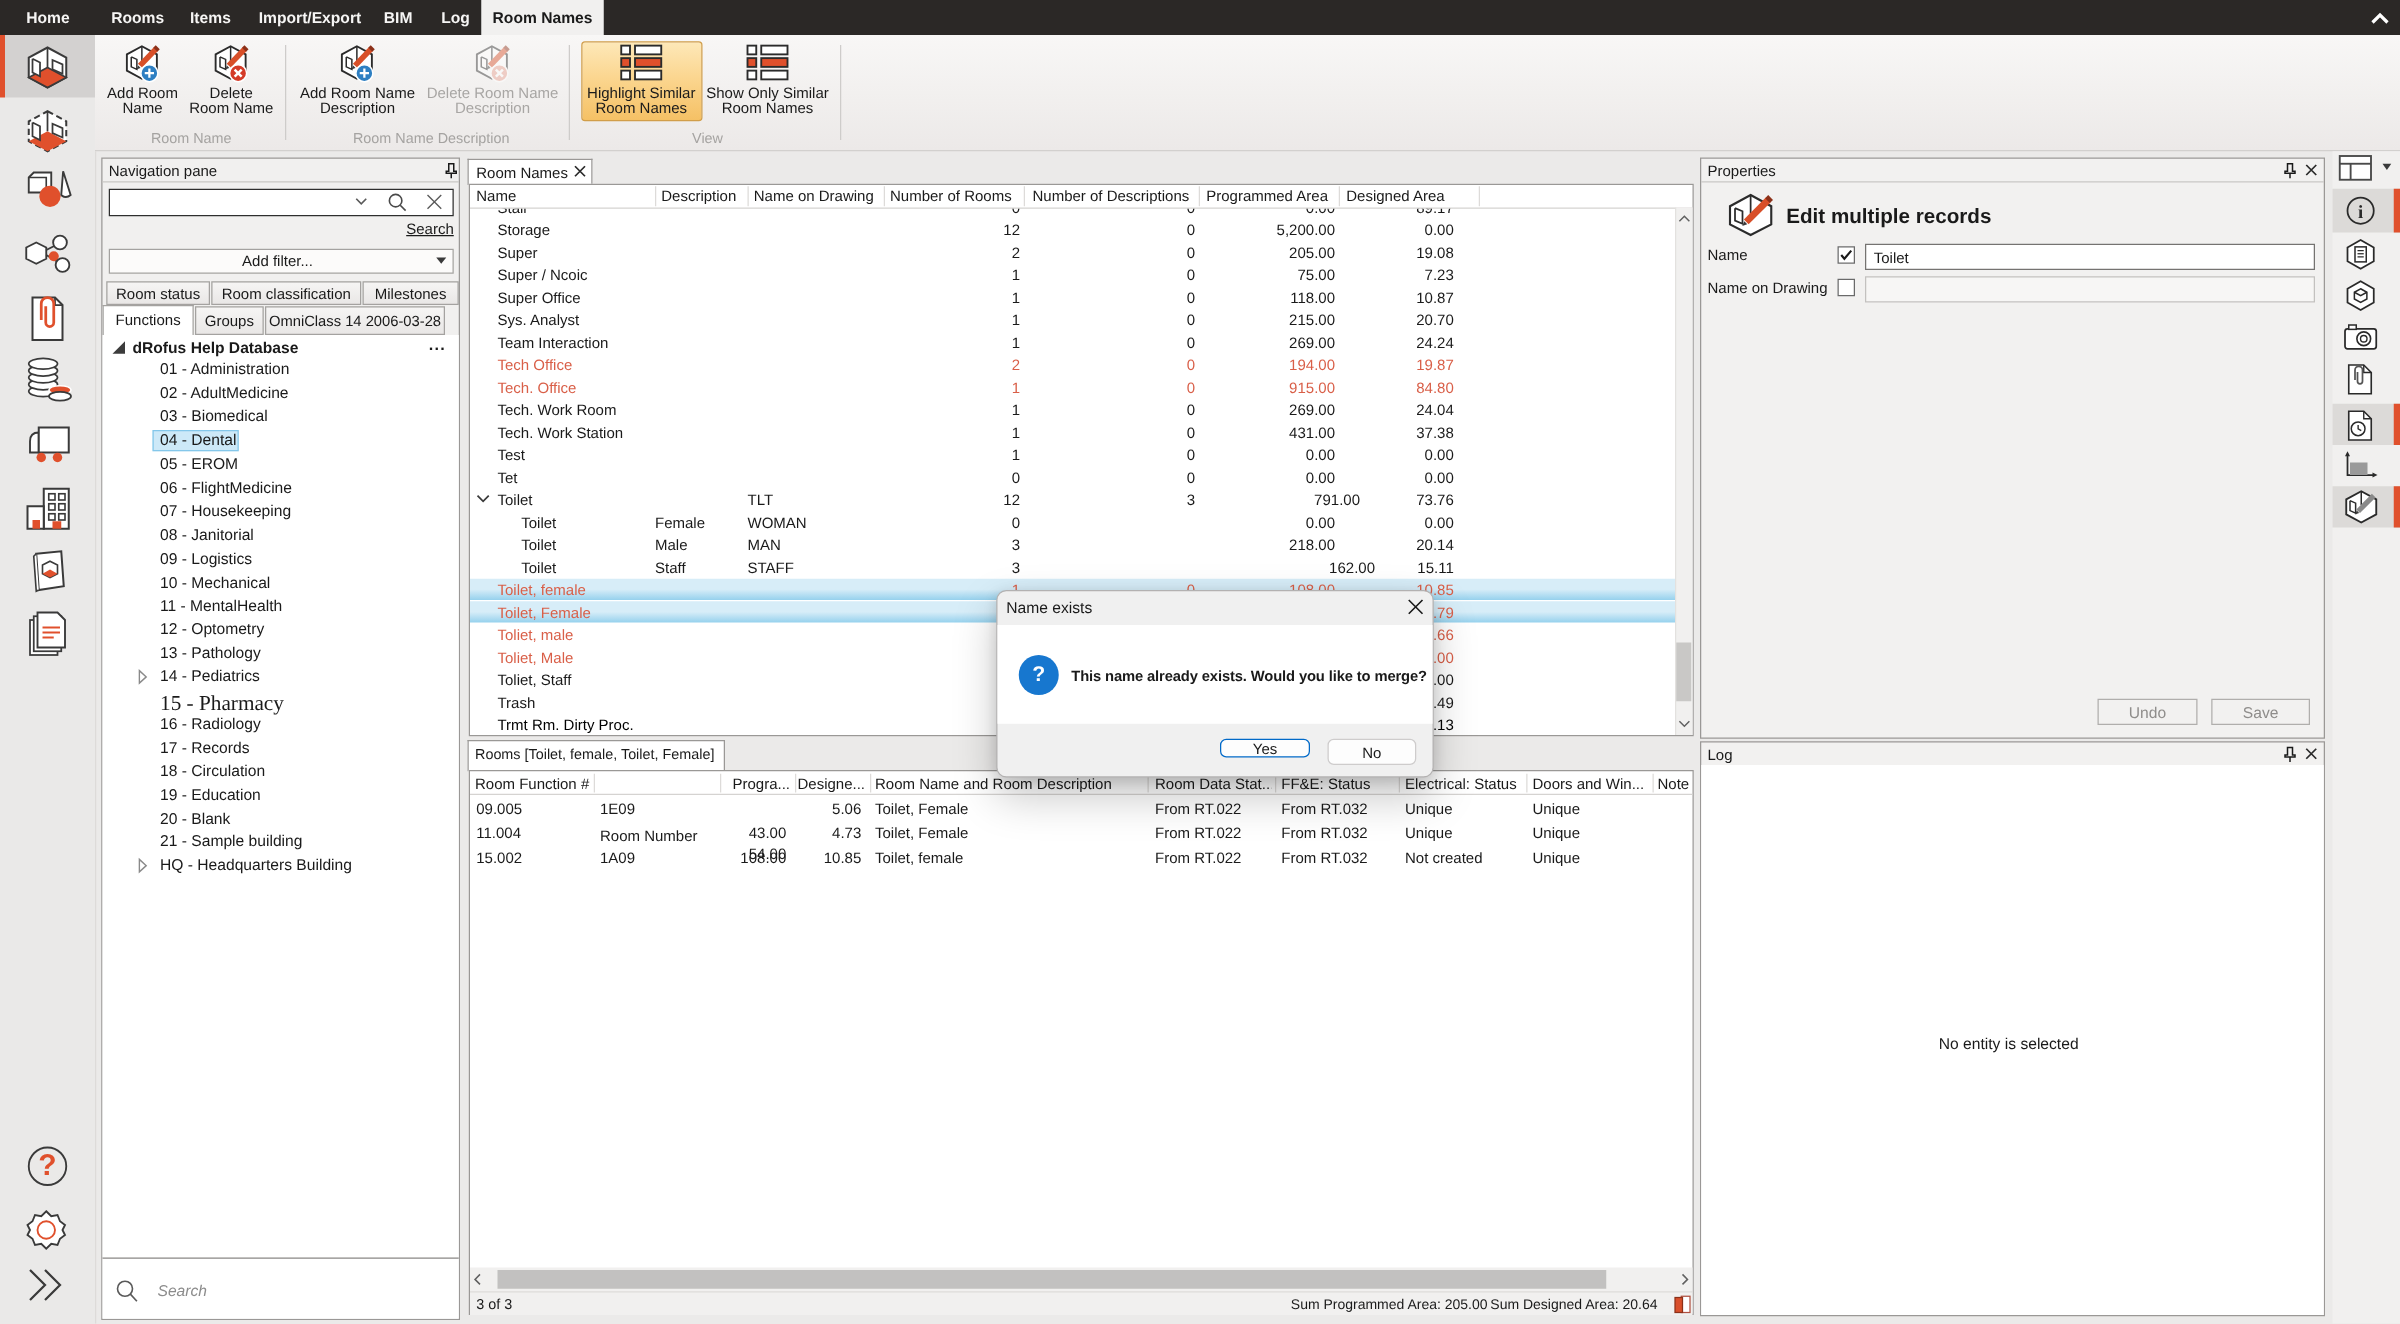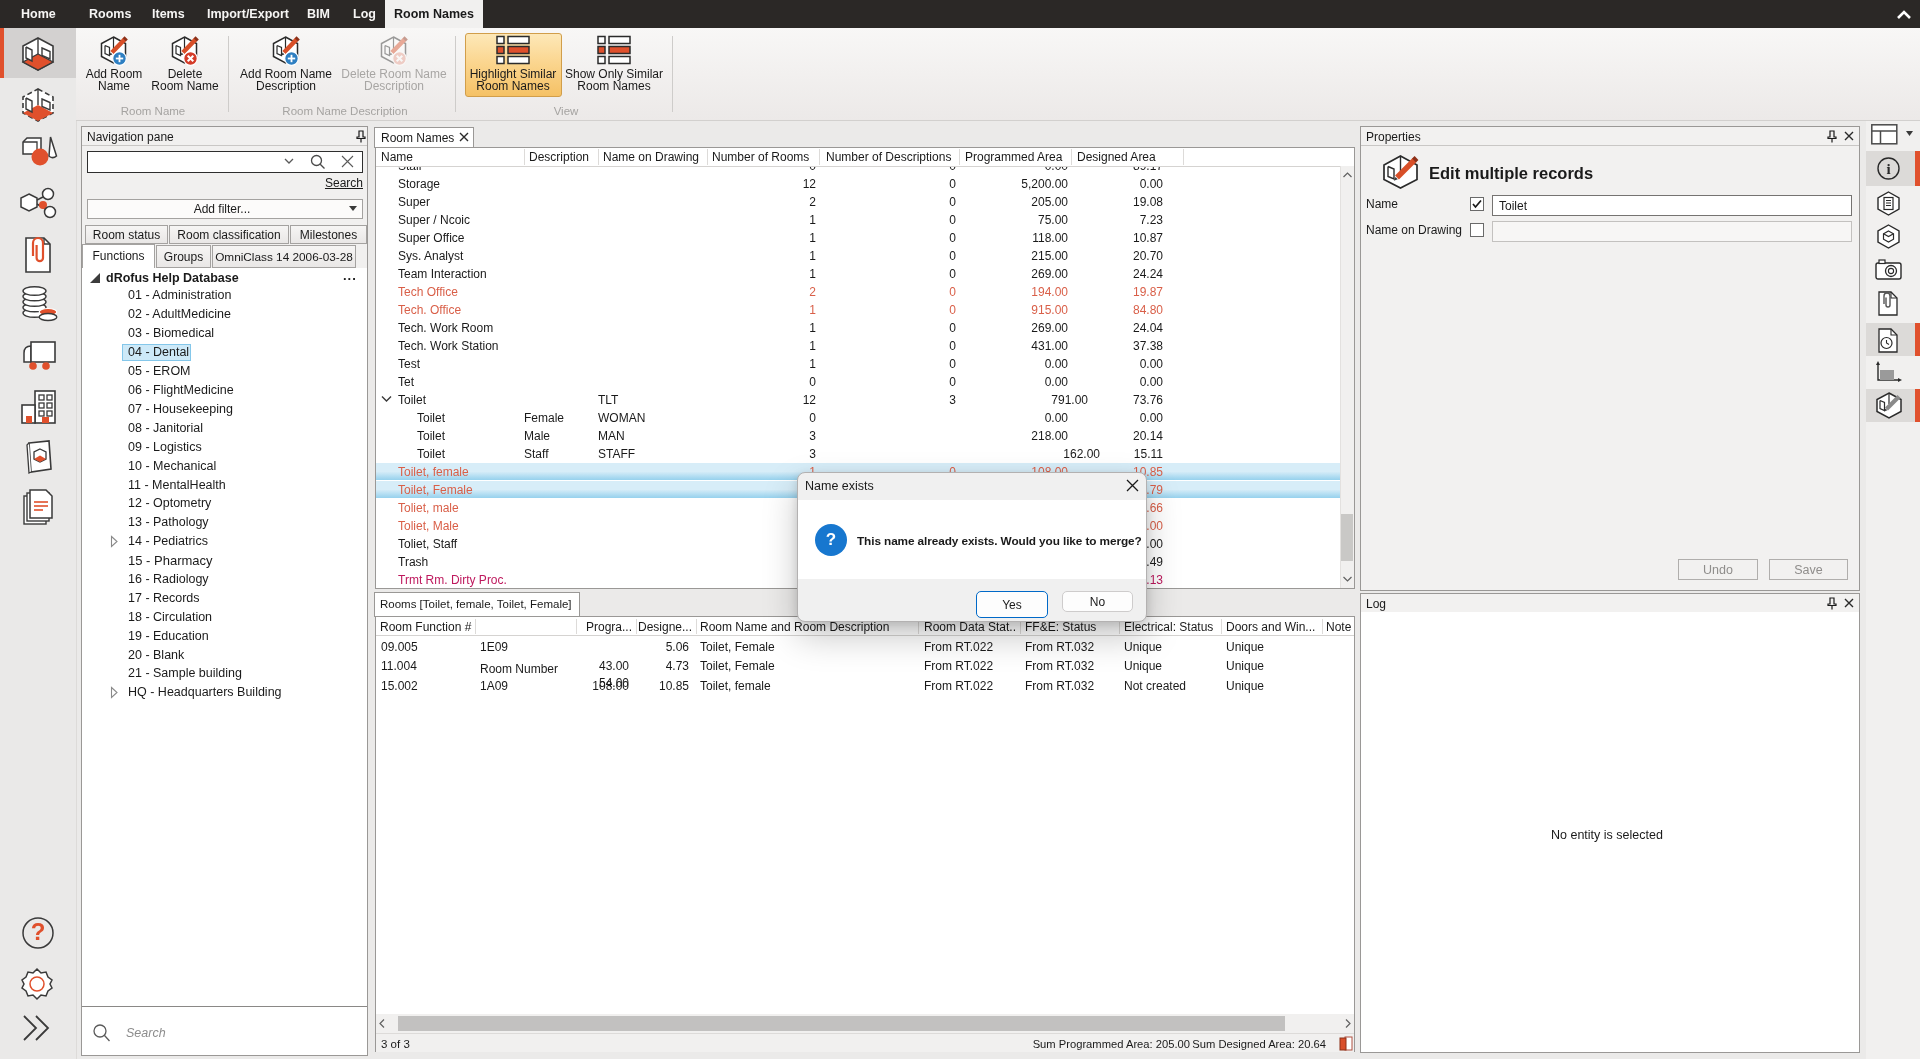--- a/index.html
+++ b/index.html
@@ -242,21 +242,21 @@
 <div class="tx" style="left:128px;top:421px;font-size:12.5px;">08 - Janitorial</div>
 <div class="tx" style="left:128px;top:440px;font-size:12.5px;">09 - Logistics</div>
 <div class="tx" style="left:128px;top:459px;font-size:12.5px;">10 - Mechanical</div>
 <div class="tx" style="left:128px;top:478px;font-size:12.5px;">11 - MentalHealth</div>
 <div class="tx" style="left:128px;top:496px;font-size:12.5px;">12 - Optometry</div>
 <div class="tx" style="left:128px;top:515px;font-size:12.5px;">13 - Pathology</div>
 <svg style="left:111px;top:536px;" width="7" height="11">
     <polygon points="0.5,0.5 6,5.5 0.5,10.5" fill="none" stroke="#8a8a8a" stroke-width="1.1"></polygon>
   </svg>
 <div class="tx" style="left:128px;top:534px;font-size:12.5px;">14 - Pediatrics</div>
-<div class="tx" style="left:128px;top:553px;font-size:13px;">15 - Pharmacy</div>
+<div class="tx" style="left:128px;top:553px;font-size:17px;font-family:Liberation Serif, serif;">15 - Pharmacy</div>
 <div class="tx" style="left:128px;top:572px;font-size:12.5px;">16 - Radiology</div>
 <div class="tx" style="left:128px;top:591px;font-size:12.5px;">17 - Records</div>
 <div class="tx" style="left:128px;top:610px;font-size:12.5px;">18 - Circulation</div>
 <div class="tx" style="left:128px;top:629px;font-size:12.5px;">19 - Education</div>
 <div class="tx" style="left:128px;top:648px;font-size:12.5px;">20 - Blank</div>
 <div class="tx" style="left:128px;top:666px;font-size:12.5px;">21 - Sample building</div>
 <svg style="left:111px;top:687px;" width="7" height="11">
     <polygon points="0.5,0.5 6,5.5 0.5,10.5" fill="none" stroke="#8a8a8a" stroke-width="1.1"></polygon>
   </svg>
 <div class="tx" style="left:128px;top:685px;font-size:12.5px;">HQ - Headquarters Building</div>
@@ -451,21 +451,21 @@
       <div class="tx rt" style="left:592px;top:2px;width:100px;">0.00</div>
       <div class="tx rt" style="left:687px;top:2px;width:100px;">0.00</div>
     </div>
     <div class="a" style="left:0;top:386px;width:964px;height:18px;color:#1a1a1a;">
       <div class="tx" style="left:22px;top:2px;">Trash</div>
       <div class="tx rt" style="left:340px;top:2px;width:100px;">1</div>
       <div class="tx rt" style="left:480px;top:2px;width:100px;">0</div>
       <div class="tx rt" style="left:592px;top:2px;width:100px;">120.00</div>
       <div class="tx rt" style="left:687px;top:2px;width:100px;">11.49</div>
     </div>
-    <div class="a" style="left:0;top:404px;width:964px;height:18px;color:#be185d;">
+    <div class="a" style="left:0;top:404px;width:964px;height:18px;color:#000000;">
       <div class="tx" style="left:22px;top:2px;">Trmt Rm. Dirty Proc.</div>
       <div class="tx rt" style="left:340px;top:2px;width:100px;">1</div>
       <div class="tx rt" style="left:480px;top:2px;width:100px;">0</div>
       <div class="tx rt" style="left:592px;top:2px;width:100px;">150.00</div>
       <div class="tx rt" style="left:687px;top:2px;width:100px;">14.13</div>
     </div>
   </div>
 <div class="a" style="left:1340px;top:166px;width:14px;height:422px;background:#f1f0ef;border-left:1px solid #e3e1df;"></div>
 <svg style="left:1343px;top:172px;" width="9" height="6">
     <path d="M0.5 5 L4.5 1 L8.5 5" fill="none" stroke="#606060" stroke-width="1.2"></path>
@@ -642,13 +642,13 @@
 </svg>
 <div class="a" style="left:797px;top:472px;width:350px;height:150px;background:#f0f0f0;border:1px solid #b3b1b1;border-radius:8px;box-shadow:0 15px 35px rgba(0,0,0,0.22), 0 3px 10px rgba(0,0,0,0.13);"></div>
 <div class="a" style="left:798px;top:500px;width:348px;height:79px;background:#ffffff;"></div>
 <div class="tx" style="left:805px;top:479px;font-size:12.5px;">Name exists</div>
 <svg style="left:1126px;top:479px;" width="13" height="13">
     <path d="M1 1 L12 12 M12 1 L1 12" stroke="#1a1a1a" stroke-width="1.3"></path>
   </svg>
 <div class="a" style="left:815px;top:524px;width:32px;height:32px;border-radius:16px;background:#1777cf;"></div>
 <div class="tx" style="left:815px;top:530px;width:32px;text-align:center;font-size:17px;font-weight:bold;color:#ffffff;">?</div>
 <div class="tx" style="left:857px;top:534px;font-size:11.8px;font-weight:600;letter-spacing:-0.1px;">This name already exists. Would you like to merge?</div>
-<div class="a vc" style="left:976px;top:591px;width:72px;height:27px;background:#fdfdfd;border:1.6px solid #0069c8;border-radius:5px;justify-content:center;font-size:12px;">Yes</div>
+<div class="a vc" style="left:976px;top:591px;width:72px;height:15px;background:#fdfdfd;border:1.6px solid #0069c8;border-radius:5px;justify-content:center;font-size:12px;">Yes</div>
 <div class="a vc" style="left:1062px;top:591px;width:71px;height:21px;background:#fdfdfd;border:1px solid #cecccc;border-radius:5px;justify-content:center;font-size:12px;">No</div>
 </body></html>

